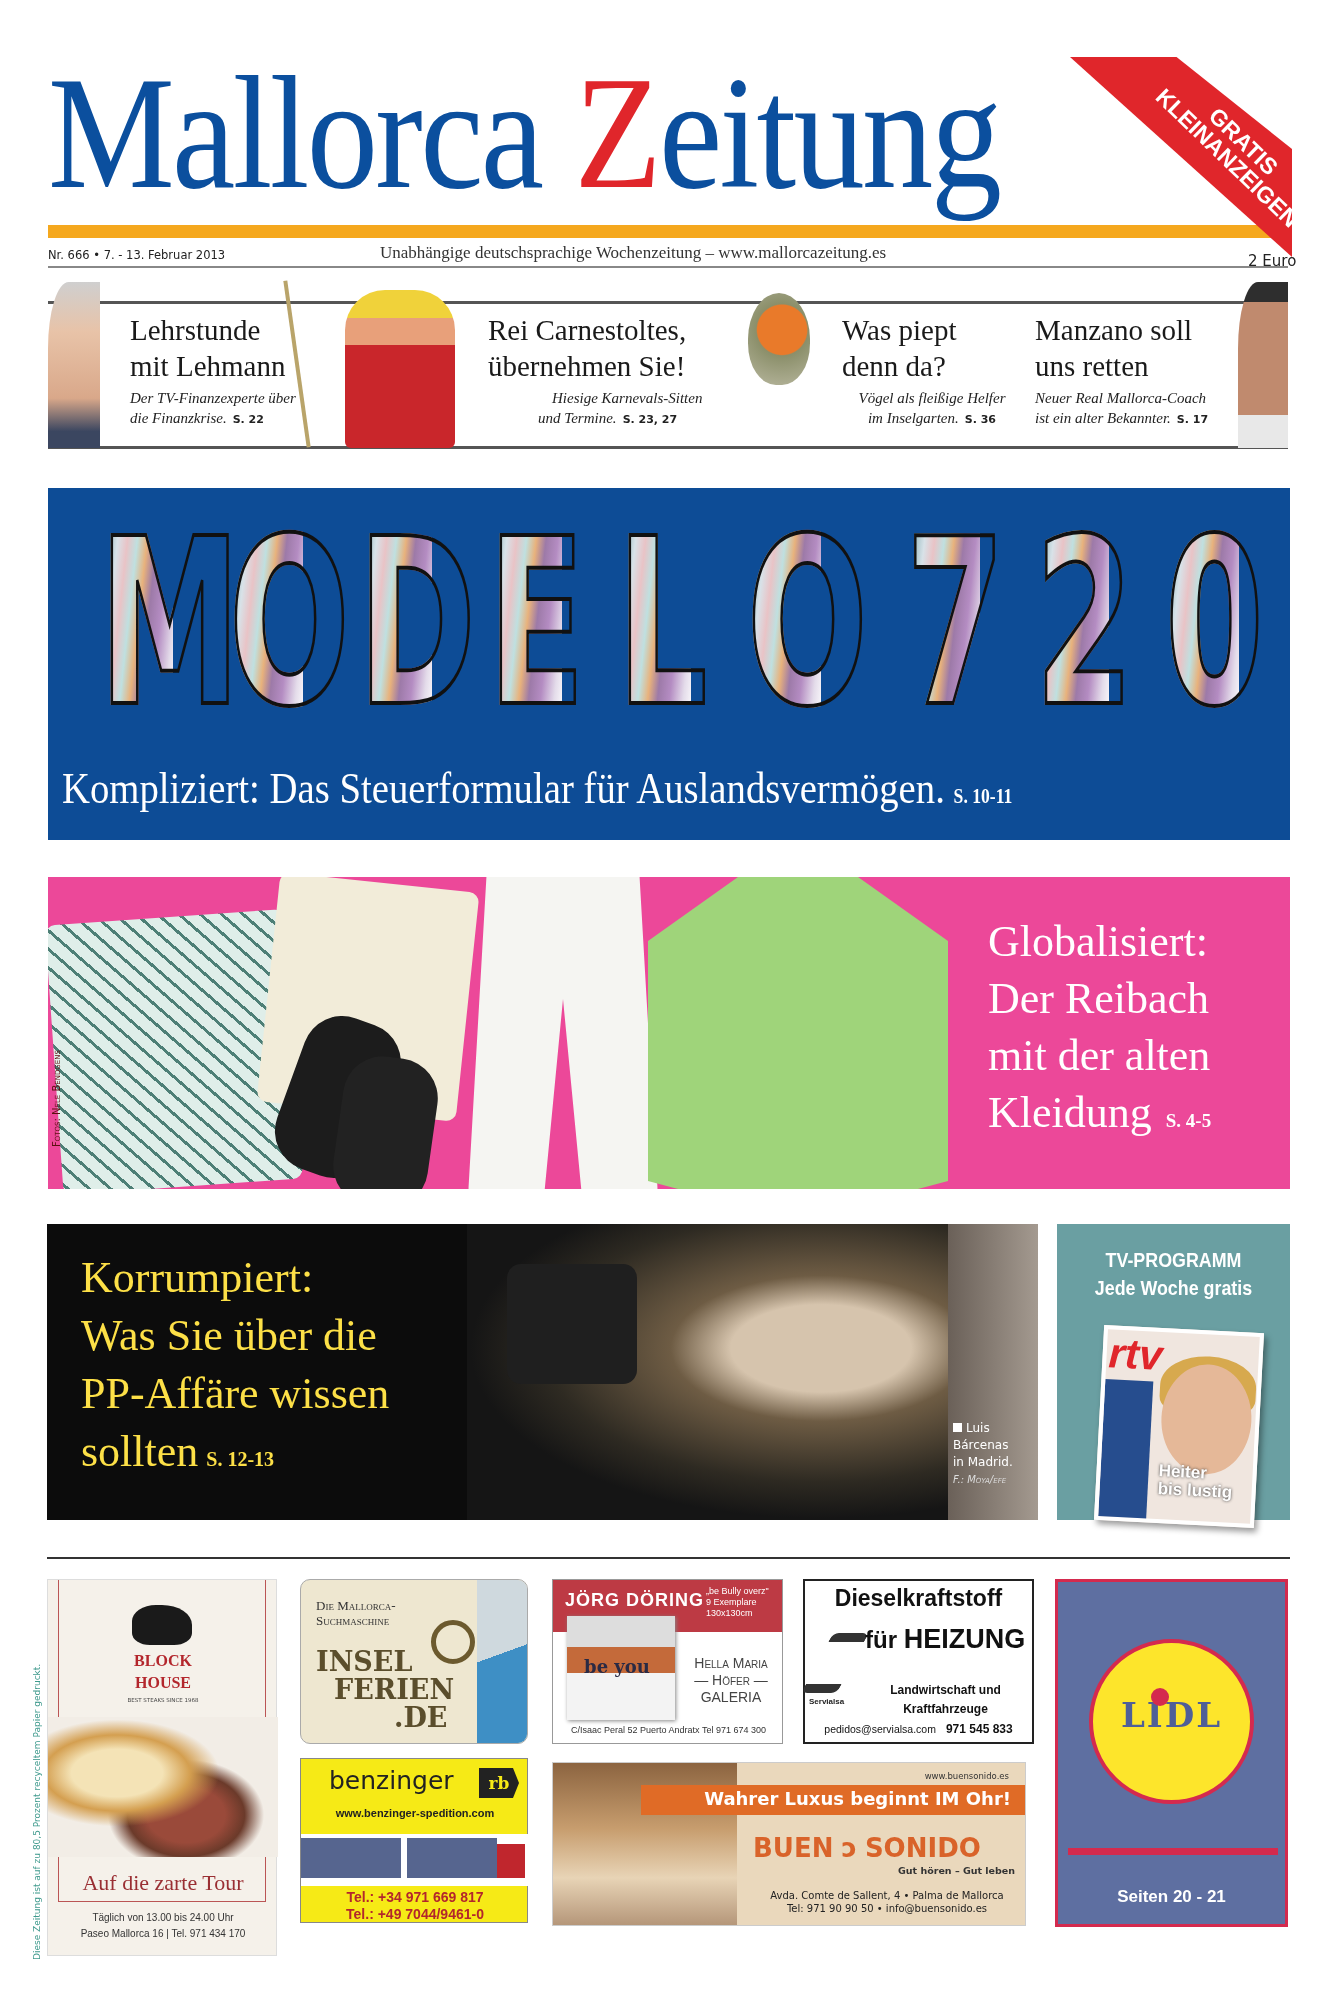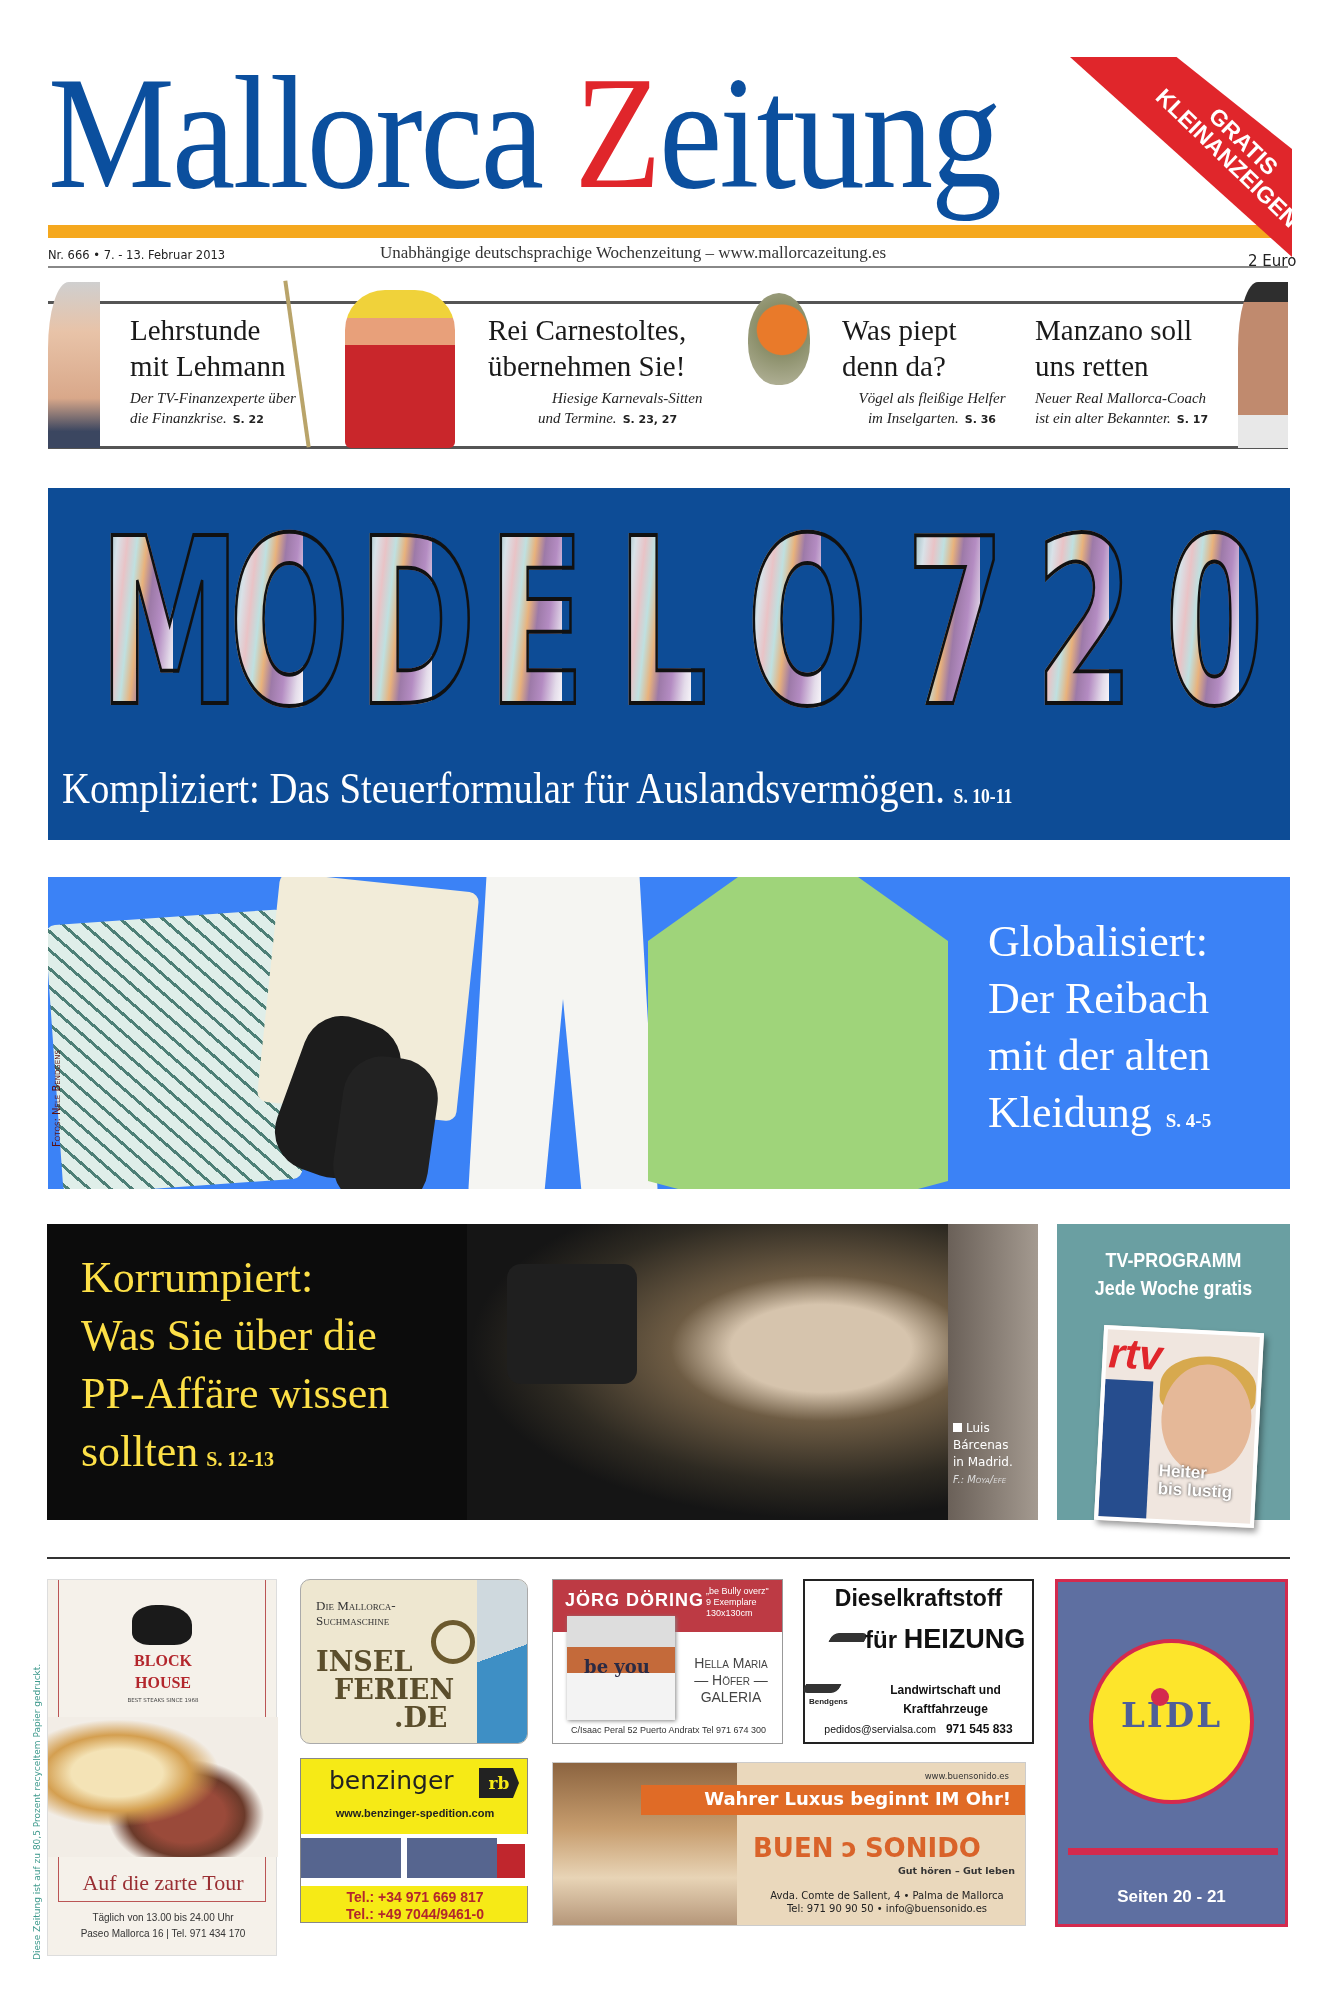--- a/index.html
+++ b/index.html
@@ -28,21 +28,21 @@
   .photo { background: #ccc; overflow: hidden; }
 
   
   .modelo { left: 48px; top: 488px; width: 1242px; height: 352px; background: #0d4c96; }
   .modelo-word { position: absolute; left: 28px; top: 26px; width: 1186px; height: 220px; display: flex; justify-content: space-between; align-items: center; }
   .modelo-letter { font-family: "DejaVu Sans", sans-serif; font-weight: bold; font-size: 230px; line-height: 220px; color: transparent; background: linear-gradient(100deg, #b8d0d2 0%, #9fbfc5 12%, #d8e2e8 22%, #e9c3c6 32%, #bfe0e0 42%, #e8b27c 52%, #9d7aa8 62%, #b48cc2 74%, #e4dcea 88%, #ffffff 100%); -webkit-background-clip: text; background-clip: text; -webkit-text-stroke: 4px #111; transform: scaleX(0.62); transform-origin: center; width: 120px; text-align: center; }
   .modelo-sub { position: absolute; left: 14px; top: 275px; font-family: "Liberation Serif", serif; font-size: 44px; color: #fff; white-space: nowrap; transform: scaleX(0.88); transform-origin: left; }
   .modelo-sub .pg { font-size: 20px; font-weight: bold; margin-left: 10px; }
 
   
-  .clothing { left: 48px; top: 877px; width: 1242px; height: 312px; background: #3b82f6; overflow: hidden; }
+  .clothing { left: 48px; top: 877px; width: 1242px; height: 312px; background: #ec4899; overflow: hidden; }
   .cl-item { position: absolute; border-radius: 10px; }
   .cl-shorts { left: 6px; top: 40px; width: 240px; height: 270px; background: repeating-linear-gradient(45deg, #dfeee9 0 6px, #4d7f76 6px 9px, #dfeee9 9px 14px); transform: rotate(-4deg); }
   .cl-shirt { left: 220px; top: 5px; width: 200px; height: 230px; background: #f2ecd9; transform: rotate(6deg); }
   .cl-shoe1 { left: 240px; top: 140px; width: 100px; height: 160px; background: #1c1c1c; border-radius: 40px; transform: rotate(20deg); }
   .cl-shoe2 { left: 290px; top: 180px; width: 95px; height: 150px; background: #222; border-radius: 40px; transform: rotate(8deg); }
   .cl-pants { left: 420px; top: -10px; width: 190px; height: 330px; background: #f5f5f2; clip-path: polygon(10% 0, 90% 0, 100% 100%, 60% 100%, 50% 40%, 40% 100%, 0 100%); }
   .cl-jacket { left: 600px; top: 0px; width: 300px; height: 320px; background: #9fd47a; clip-path: polygon(30% 0, 70% 0, 100% 20%, 100% 95%, 80% 100%, 20% 100%, 0 95%, 0 20%); }
   .cl-credit { position: absolute; left: 3px; top: 135px; font-family: "DejaVu Sans", sans-serif; font-variant: small-caps; font-size: 10px; color: #5a1010; transform: rotate(-90deg); transform-origin: left top; white-space: nowrap; }
   .cl-headline { position: absolute; left: 940px; top: 36px; width: 300px; font-family: "Liberation Serif", serif; font-size: 44px; line-height: 57px; color: #fff; }
   .cl-headline .pg { font-size: 19px; font-weight: bold; margin-left: 14px; }
@@ -279,21 +279,21 @@
       <div class="be">be  you</div>
     </div>
   <div class="dr-gal"><span>Hella Maria</span><br><span>— Höfer —</span><br><span>GALERIA</span></div>
   <div class="dr-addr">C/Isaac Peral 52  Puerto Andratx  Tel 971 674 300</div>
 </div>
 
 <div class="abs ad-diesel">
   <div class="ds-title">Dieselkraftstoff</div>
   <div class="ds-s"></div>
   <div class="ds-heiz"><span>für</span> <b>HEIZUNG</b></div>
-  <div class="ds-servialsa">Bendgens</div>
+  <div class="ds-servialsa">Servialsa</div>
   <div class="ds-land"><span>Landwirtschaft und</span><br><span>Kraftfahrzeuge</span></div>
   <div class="ds-contact"><span>pedidos@servialsa.com</span><b>971 545 833</b></div>
 </div>
 
 <div class="abs ad-buensonido">
   <div class="bs-photo"></div>
   <div class="bs-url">www.buensonido.es</div>
   <div class="bs-band">
       <span>Wahrer Luxus beginnt IM Ohr!</span>
     </div>

